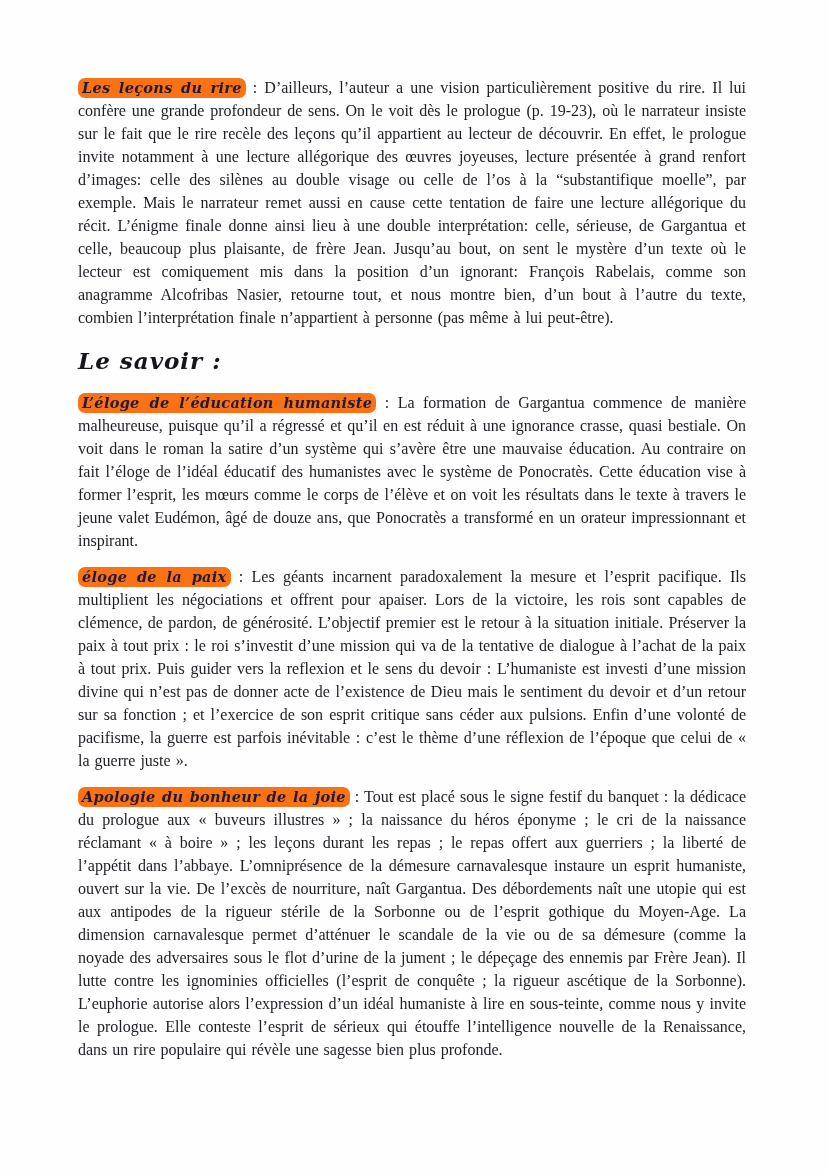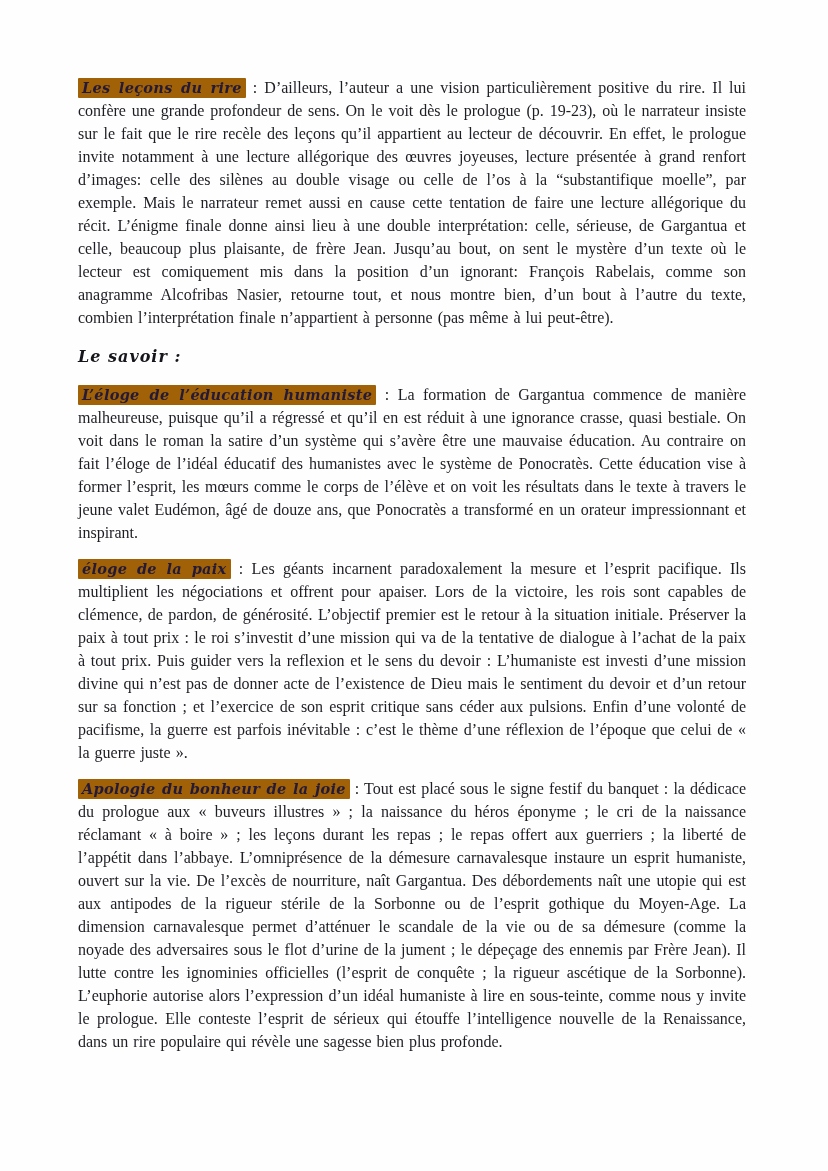--- a/index.html
+++ b/index.html
@@ -22,35 +22,35 @@
   }
   p.para {
     font-family: "Liberation Serif", serif;
     font-size: 16px;
     line-height: 23px;
     text-align: justify;
     margin: 0 0 13px 0;
     word-spacing: 1px;
   }
   mark.hl {
-    background: #a16207;
+    background: #f97316;
     color: #241a38;
     font-family: "DejaVu Serif", cursive;
     font-style: italic;
     font-weight: bold;
     font-size: 14.5px;
     padding: 1px 4px 2px 4px;
-    border-radius: 1px;
+    border-radius: 7px;
     letter-spacing: 0.3px;
   }
   h2.script-heading {
     font-family: "DejaVu Serif", cursive;
     font-style: italic;
     font-weight: bold;
-    font-size: 16px;
+    font-size: 23px;
     color: #15151b;
     letter-spacing: 1px;
     margin: 18px 0 17px 0;
   }
 </style>
 </head>
 <body>
 
 <div class="page">
 

